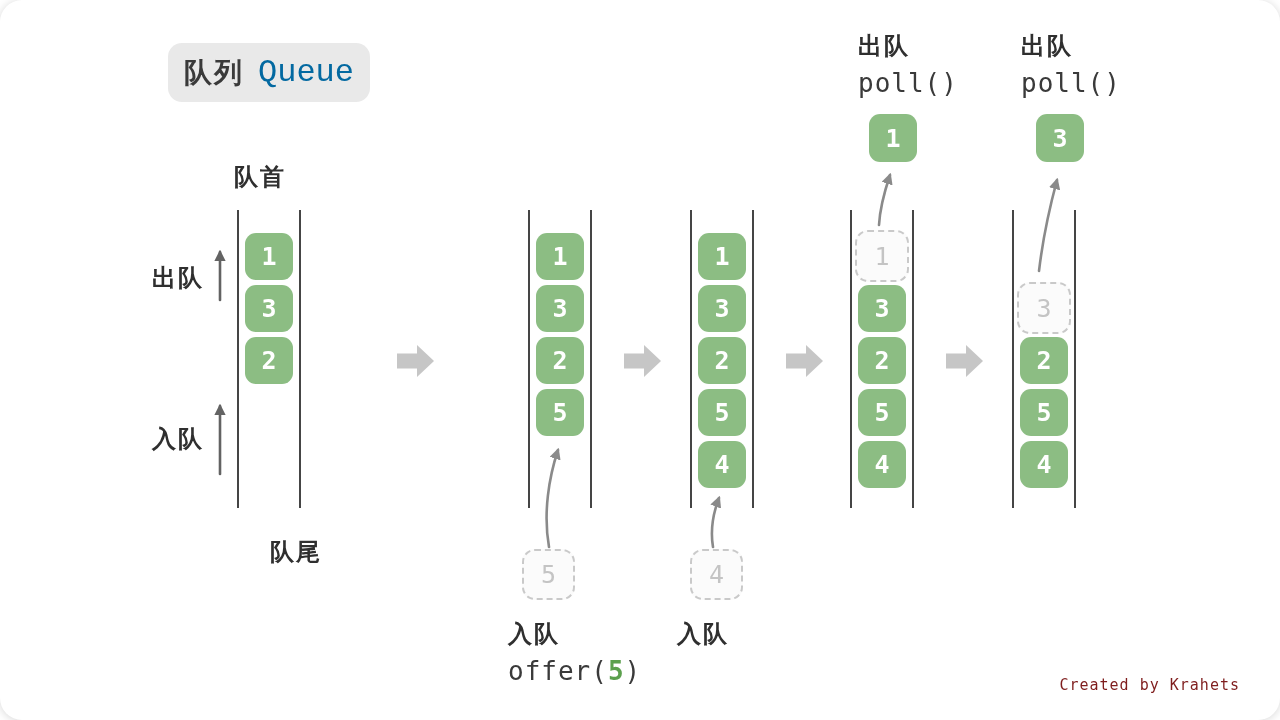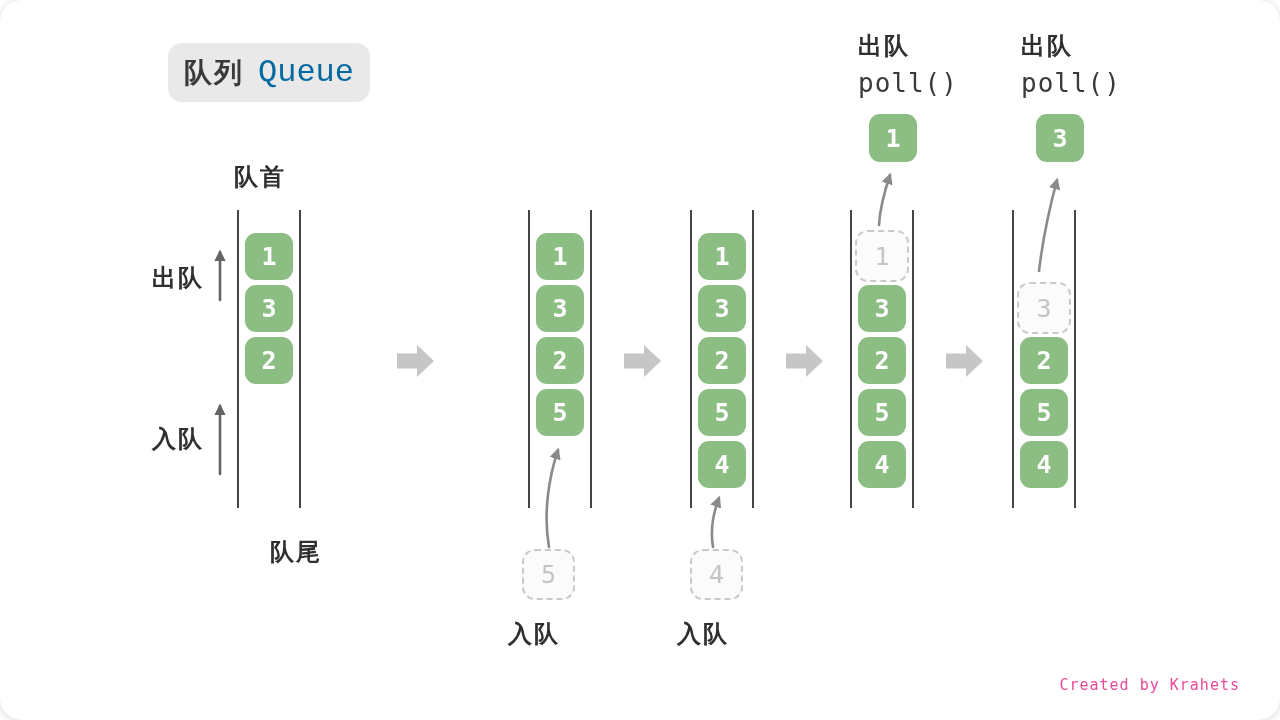--- a/index.html
+++ b/index.html
@@ -95,21 +95,21 @@
   .block-arrow { position: absolute; }
   .block-arrow polygon { fill: var(--block-arrow-gray, #c6c6c6); }
   
   .thin-arrow { fill: none; stroke-linecap: round; }
   .thin-arrow.dark { stroke: #636363; stroke-width: 2.6; }
   .thin-arrow.mid { stroke: #8a8a8a; stroke-width: 2.6; }
   
   .watermark {
     position: absolute; right: 40px; bottom: 26px;
     font-family: "DejaVu Sans Mono", monospace;
-    font-size: 15px; color: #ec4899; letter-spacing: 1px;
+    font-size: 15px; color: #7f1d1d; letter-spacing: 1px;
   }
 </style>
 </head>
 <body style="--box-green: #8cbd83; --code-green: #5ca04e; --block-arrow-gray: #c6c6c6; --line-dark: #454545;">
 
 <div class="card">
 
   <svg class="overlay" viewBox="0 0 1280 720">
     <defs>
       <marker id="ah-dark" viewBox="0 0 10 10" refX="8" refY="5" markerWidth="4.4" markerHeight="4.4" orient="auto">
@@ -180,20 +180,21 @@
     <div class="slot solid r4">4</div>
   </div>
   <div class="result-box" style="left:1036px; top:114px;">3</div>
   <div class="op-label" style="left:1021px; top:30px;">
     <div class="op-zh">出队</div>
     <div class="op-code">poll()</div>
   </div>
 
   <div class="op-label" style="left:508px; top:618px;">
     <div class="op-zh">入队</div>
+    <div class="op-code"><span>offer(</span><span class="arg">5</span><span>)</span></div>
   </div>
   <div class="op-label" style="left:677px; top:618px;">
     <div class="op-zh">入队</div>
   </div>
 
   <svg class="block-arrow" style="left:397px; top:344px;" width="38" height="34" viewBox="0 0 38 34">
     <polygon points="0,9.5 20,9.5 20,1 37,17 20,33 20,24.5 0,24.5"></polygon>
   </svg>
   <svg class="block-arrow" style="left:624px; top:344px;" width="38" height="34" viewBox="0 0 38 34">
     <polygon points="0,9.5 20,9.5 20,1 37,17 20,33 20,24.5 0,24.5"></polygon>

